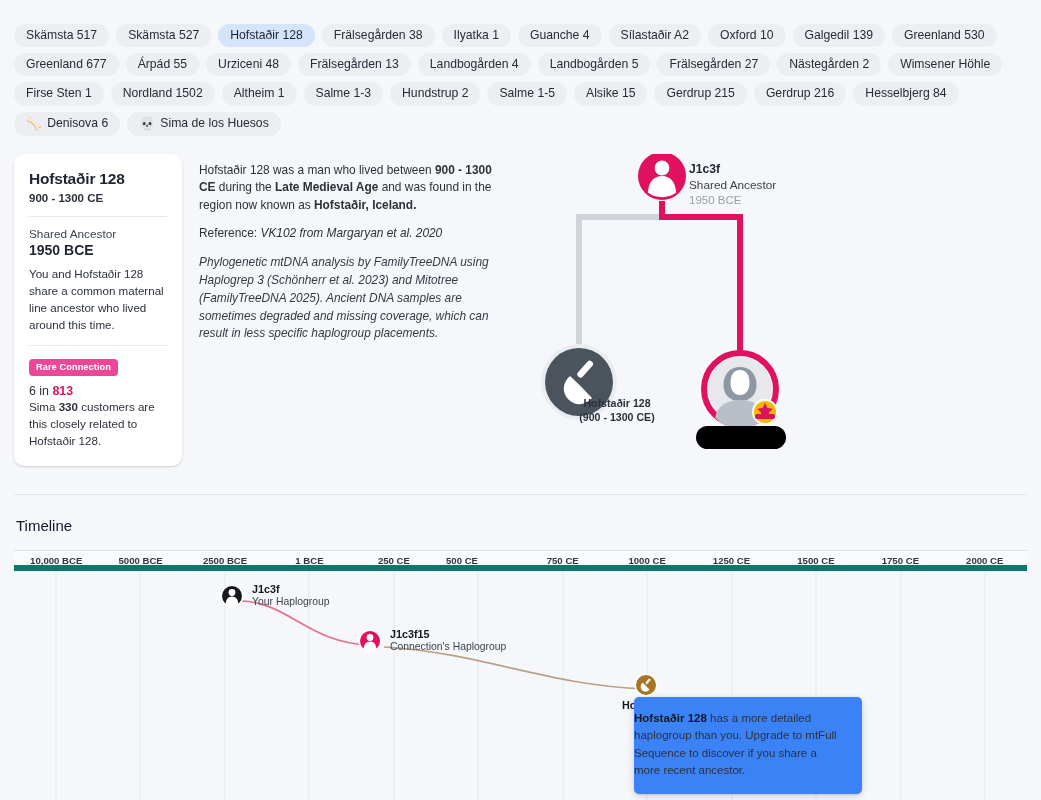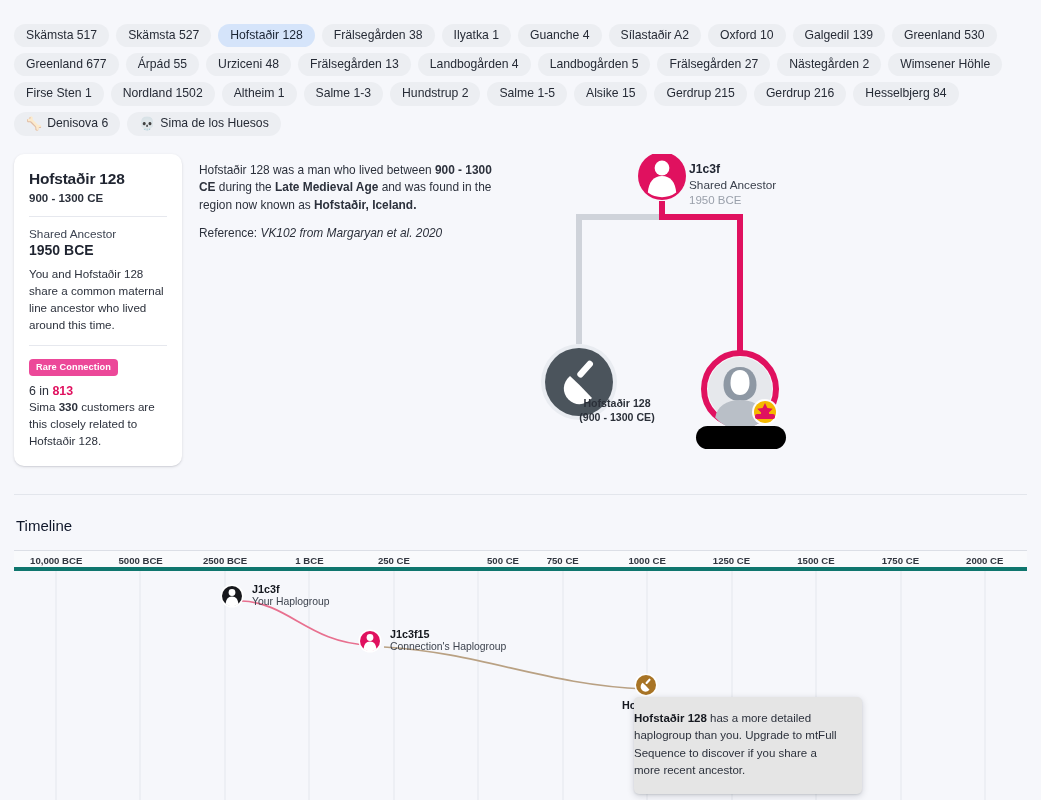--- a/index.html
+++ b/index.html
@@ -99,42 +99,42 @@
   
   #divider { height: 1px; background: #e3e6ec; margin: 22px 14px 0 14px; }
 
   
   #timeline-title { font-size: 15px; margin: 22px 0 0 16px; color: #0f172a; }
   #timeline-wrap { position: relative; margin: 16px 14px 0 14px; }
   #axis {
     position: relative;
     height: 21px;
     border-top: 1px solid #dcdfe6;
-    border-bottom: 4px solid #0f766e;
+    border-bottom: 6px solid #0f766e;
     background: #f9fafc;
   }
   .tick-label {
     position: absolute; top: 4px;
     font-size: 9.6px; font-weight: bold;
     color: #31363f;
     transform: translateX(-50%);
     white-space: nowrap;
   }
   #plot { position: relative; height: 245px; }
   #plot-svg { position: absolute; left: 0; top: 0; }
   .node-label { position: absolute; white-space: nowrap; }
   .node-label .nl1 { font-size: 10.8px; font-weight: bold; color: #15181f; }
   .node-label .nl2 { font-size: 10.4px; color: #3d434e; margin-top: 1px; }
 
   
   #tooltip {
     position: absolute;
     left: 634px; top: 697px;
     width: 228px;
-    background: #e5e5e5;
+    background: #3b82f6;
     border-radius: 5px;
     padding: 13px 16px 15px 0;
     box-shadow: 0 2px 7px rgba(20,25,40,.17), 0 1px 2px rgba(20,25,40,.1);
     font-size: 11.5px;
     line-height: 1.5;
     color: #2c313c;
   }
   #tooltip b { font-weight: bold; color: #15181f; }
 </style>
 </head>
@@ -249,20 +249,21 @@
     <div class="ic-body">You and Hofstaðir 128 share a common maternal line ancestor who lived around this time.</div>
     <div class="ic-rule"></div>
     <div class="rare-badge">Rare Connection</div>
     <div class="ic-ratio"><span>6 in </span><b>813</b></div>
     <div class="ic-rarity"><span>Sima </span><b>330</b><span> customers are this closely related to Hofstaðir 128.</span></div>
   </div>
 
   <div id="description">
     <p><span>Hofstaðir 128 was a man who lived between </span><b>900 - 1300 CE</b><span> during the </span><b>Late Medieval Age</b><span> and was found in the region now known as </span><b>Hofstaðir, Iceland.</b></p>
     <p class="ref"><span>Reference: </span><i>VK102 from Margaryan et al. 2020</i></p>
+    <p class="note">Phylogenetic mtDNA analysis by FamilyTreeDNA using Haplogrep 3 (Schönherr et al. 2023) and Mitotree (FamilyTreeDNA 2025). Ancient DNA samples are sometimes degraded and missing coverage, which can result in less specific haplogroup placements.</p>
   </div>
 
   <div id="tree-panel">
     <svg id="tree-svg" width="330" height="310" viewBox="0 0 330 310">
 
       <path d="M135 63 L52 63 L52 190" stroke="#cfd3da" stroke-width="6" fill="none" stroke-linecap="butt"></path>
 
       <path d="M135 47 L135 63 L213 63 L213 198" stroke="#e0115f" stroke-width="6" fill="none" stroke-linecap="butt"></path>
 
       <g>
@@ -319,21 +320,21 @@
 
 <div id="timeline-title">Timeline</div>
 
 <div id="timeline-wrap">
   <div id="axis">
       <div class="tick-label" style="left: 42.2083px;">10,000 BCE</div>
       <div class="tick-label" style="left: 126.625px;">5000 BCE</div>
       <div class="tick-label" style="left: 211.042px;">2500 BCE</div>
       <div class="tick-label" style="left: 295.458px;">1 BCE</div>
       <div class="tick-label" style="left: 379.875px;">250 CE</div>
-      <div class="tick-label" style="left: 489px;">500 CE</div>
+      <div class="tick-label" style="left: 448px;">500 CE</div>
       <div class="tick-label" style="left: 548.708px;">750 CE</div>
       <div class="tick-label" style="left: 633.125px;">1000 CE</div>
       <div class="tick-label" style="left: 717.542px;">1250 CE</div>
       <div class="tick-label" style="left: 801.958px;">1500 CE</div>
       <div class="tick-label" style="left: 886.375px;">1750 CE</div>
       <div class="tick-label" style="left: 970.792px;">2000 CE</div>
     </div>
   <div id="plot">
     <svg id="plot-svg" width="1013" height="245" viewBox="0 0 1013 245">
       <g>

